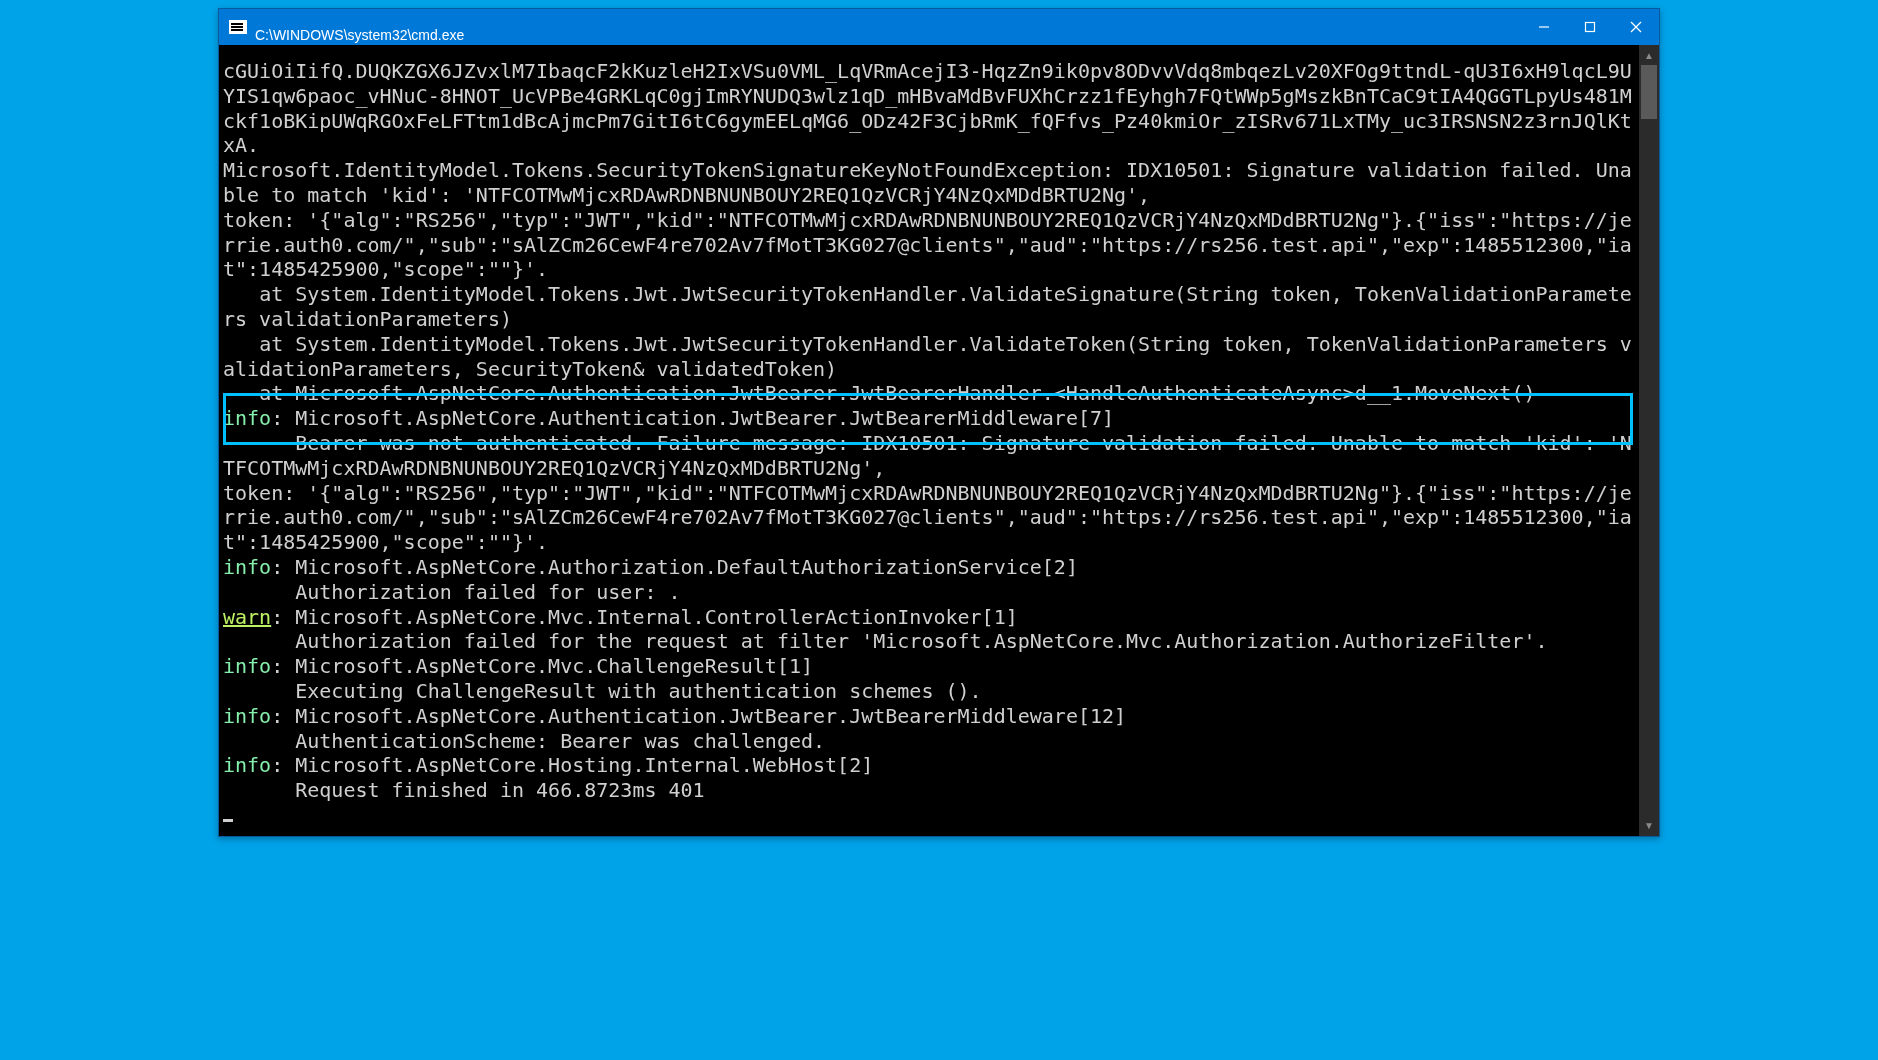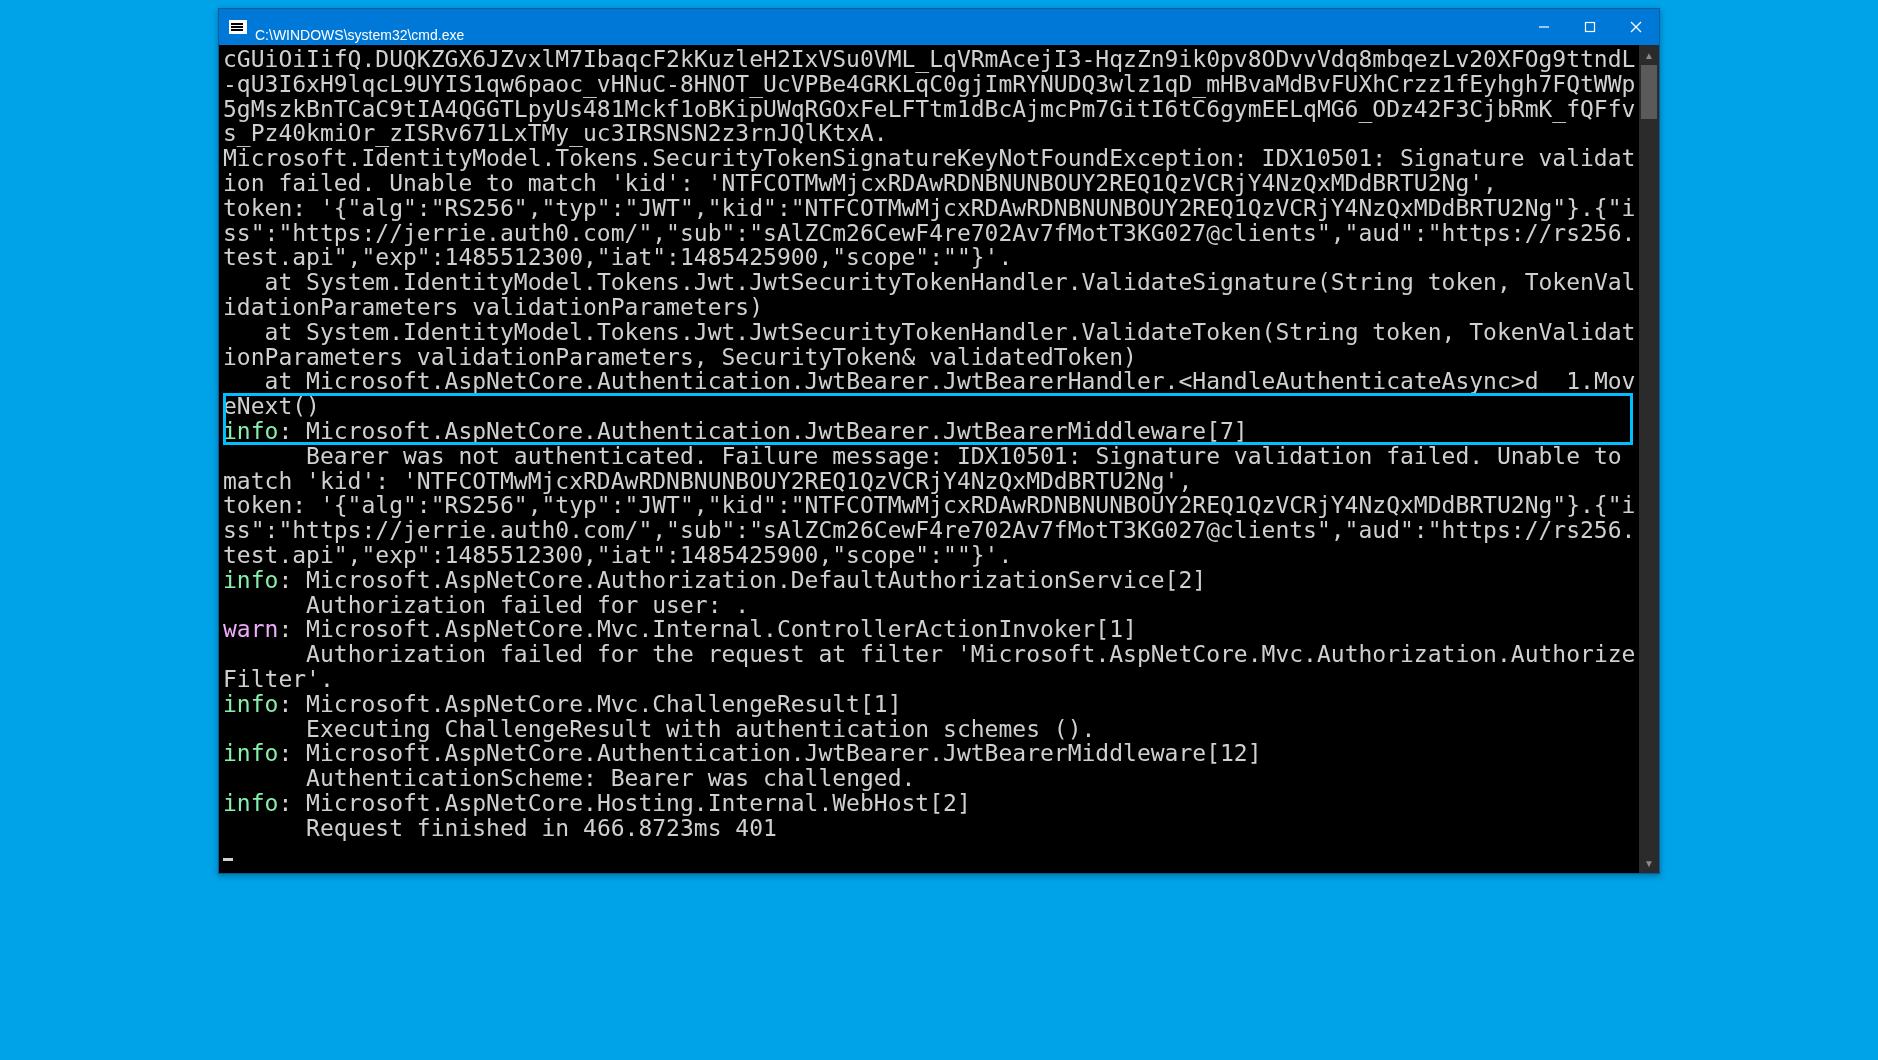--- a/index.html
+++ b/index.html
@@ -55,29 +55,29 @@
     padding: 0;
   }
   .scroll {
     position: relative;
     width: 100%;
     display: flex;
   }
   .console {
     flex: 1 1 auto;
     font-family: Consolas, "Lucida Console", monospace;
-    font-size: 23px;
+    font-size: 20px;
     line-height: 24.8px;
     color: #d0d0d0;
     white-space: pre-wrap;
     word-break: break-all;
-    padding: 2px 2px 8px 4px;
+    padding: 14px 2px 8px 4px;
   }
   .console .info { color: #86efac; }
-  .console .warn { color: #f0abfc; }
+  .console .warn { color: #bef264; text-decoration: underline; }
   .highlight-box {
     position: absolute;
     left: 4px;
     right: 26px;
     border: 3px solid #00bfff;
     pointer-events: none;
   }
   .cursor {
     display: inline-block;
     width: 10px; height: 3px;

